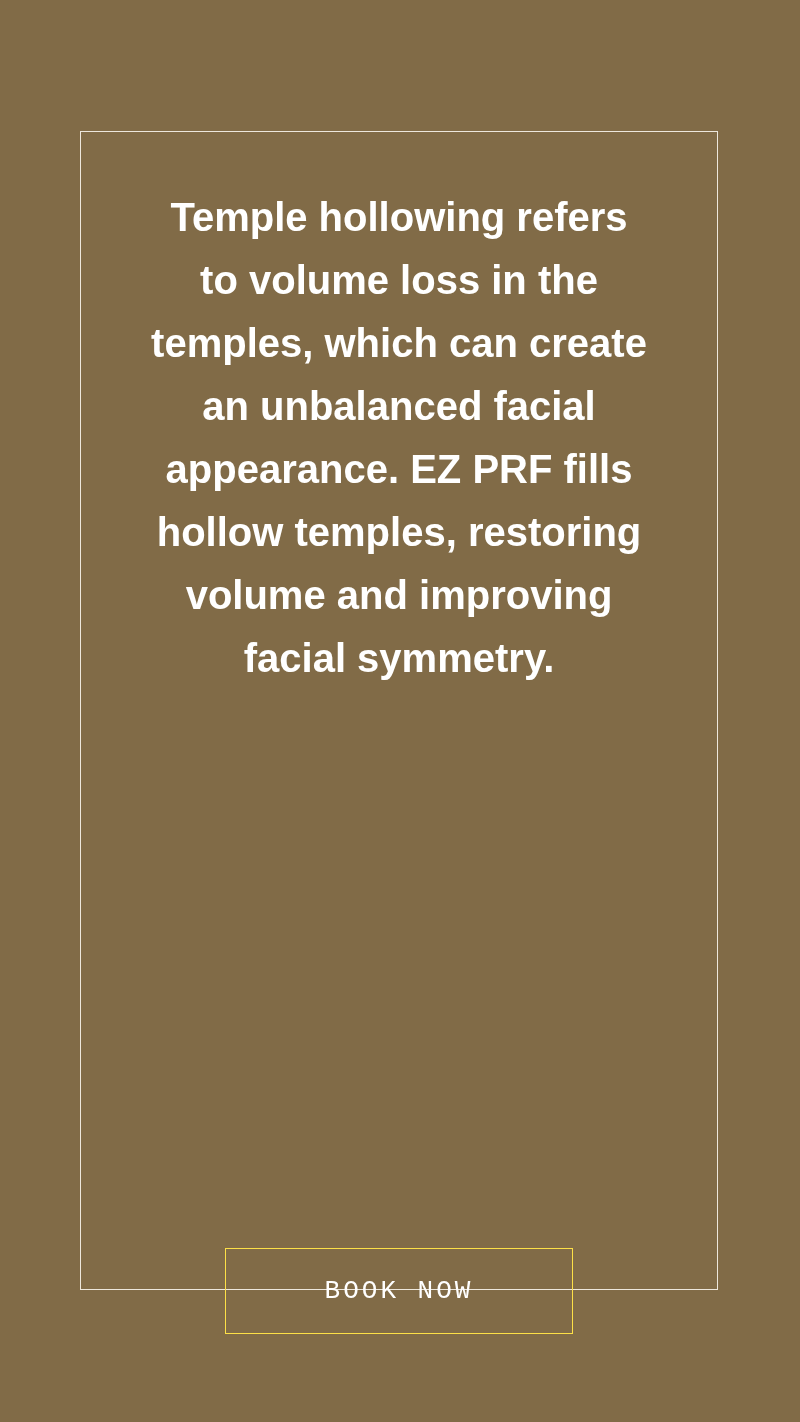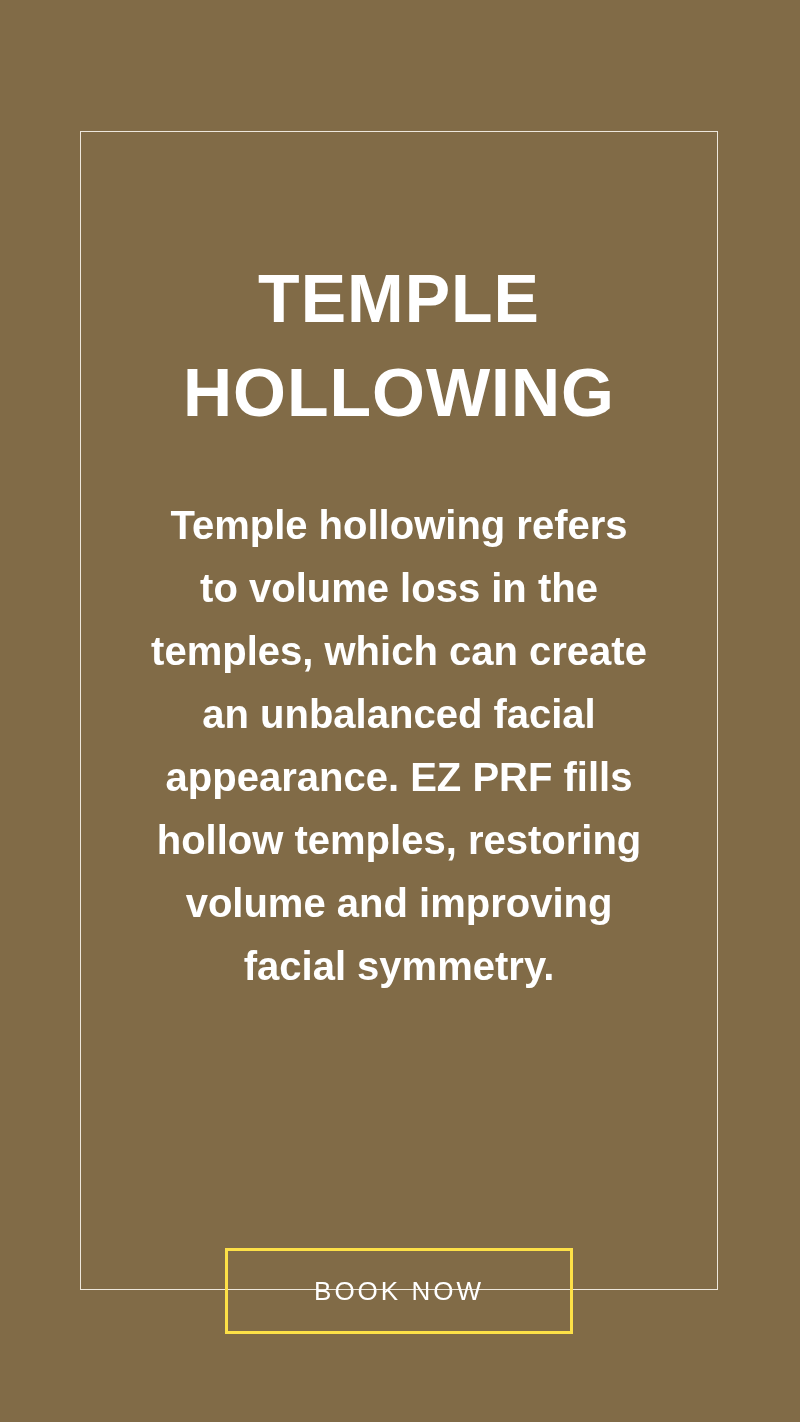--- a/index.html
+++ b/index.html
@@ -65,44 +65,43 @@
     position: absolute;
     left: 0;
     top: 1117px;
     width: 638px;
     display: flex;
     justify-content: center;
   }
   .cta {
     width: 348px;
     height: 86px;
-    border: 3px solid #fde047;
+    border: 1px solid #fde047;
     box-sizing: border-box;
     background: transparent;
     color: #FFFFFF;
     font-size: 26px;
     letter-spacing: 3px;
     font-weight: 400;
     text-transform: uppercase;
     display: flex;
     align-items: center;
     justify-content: center;
     cursor: pointer;
-    font-family: Liberation Sans, sans-serif;
+    font-family: Liberation Mono, monospace;
   }
 </style>
 </head>
 <body>
 
 <div class="poster">
 
   <div class="frame"></div>
 
   <div class="content">
-    <div class="title">TEMPLE HOLLOWING</div>
 
     <div class="body-text">Temple hollowing refers to volume loss in the temples, which can create an unbalanced facial appearance. EZ PRF fills hollow temples, restoring volume and improving facial symmetry.</div>
 
     <div class="cta-wrap">
       <button class="cta">BOOK NOW</button>
     </div>
   </div>
 
 </div>
 

